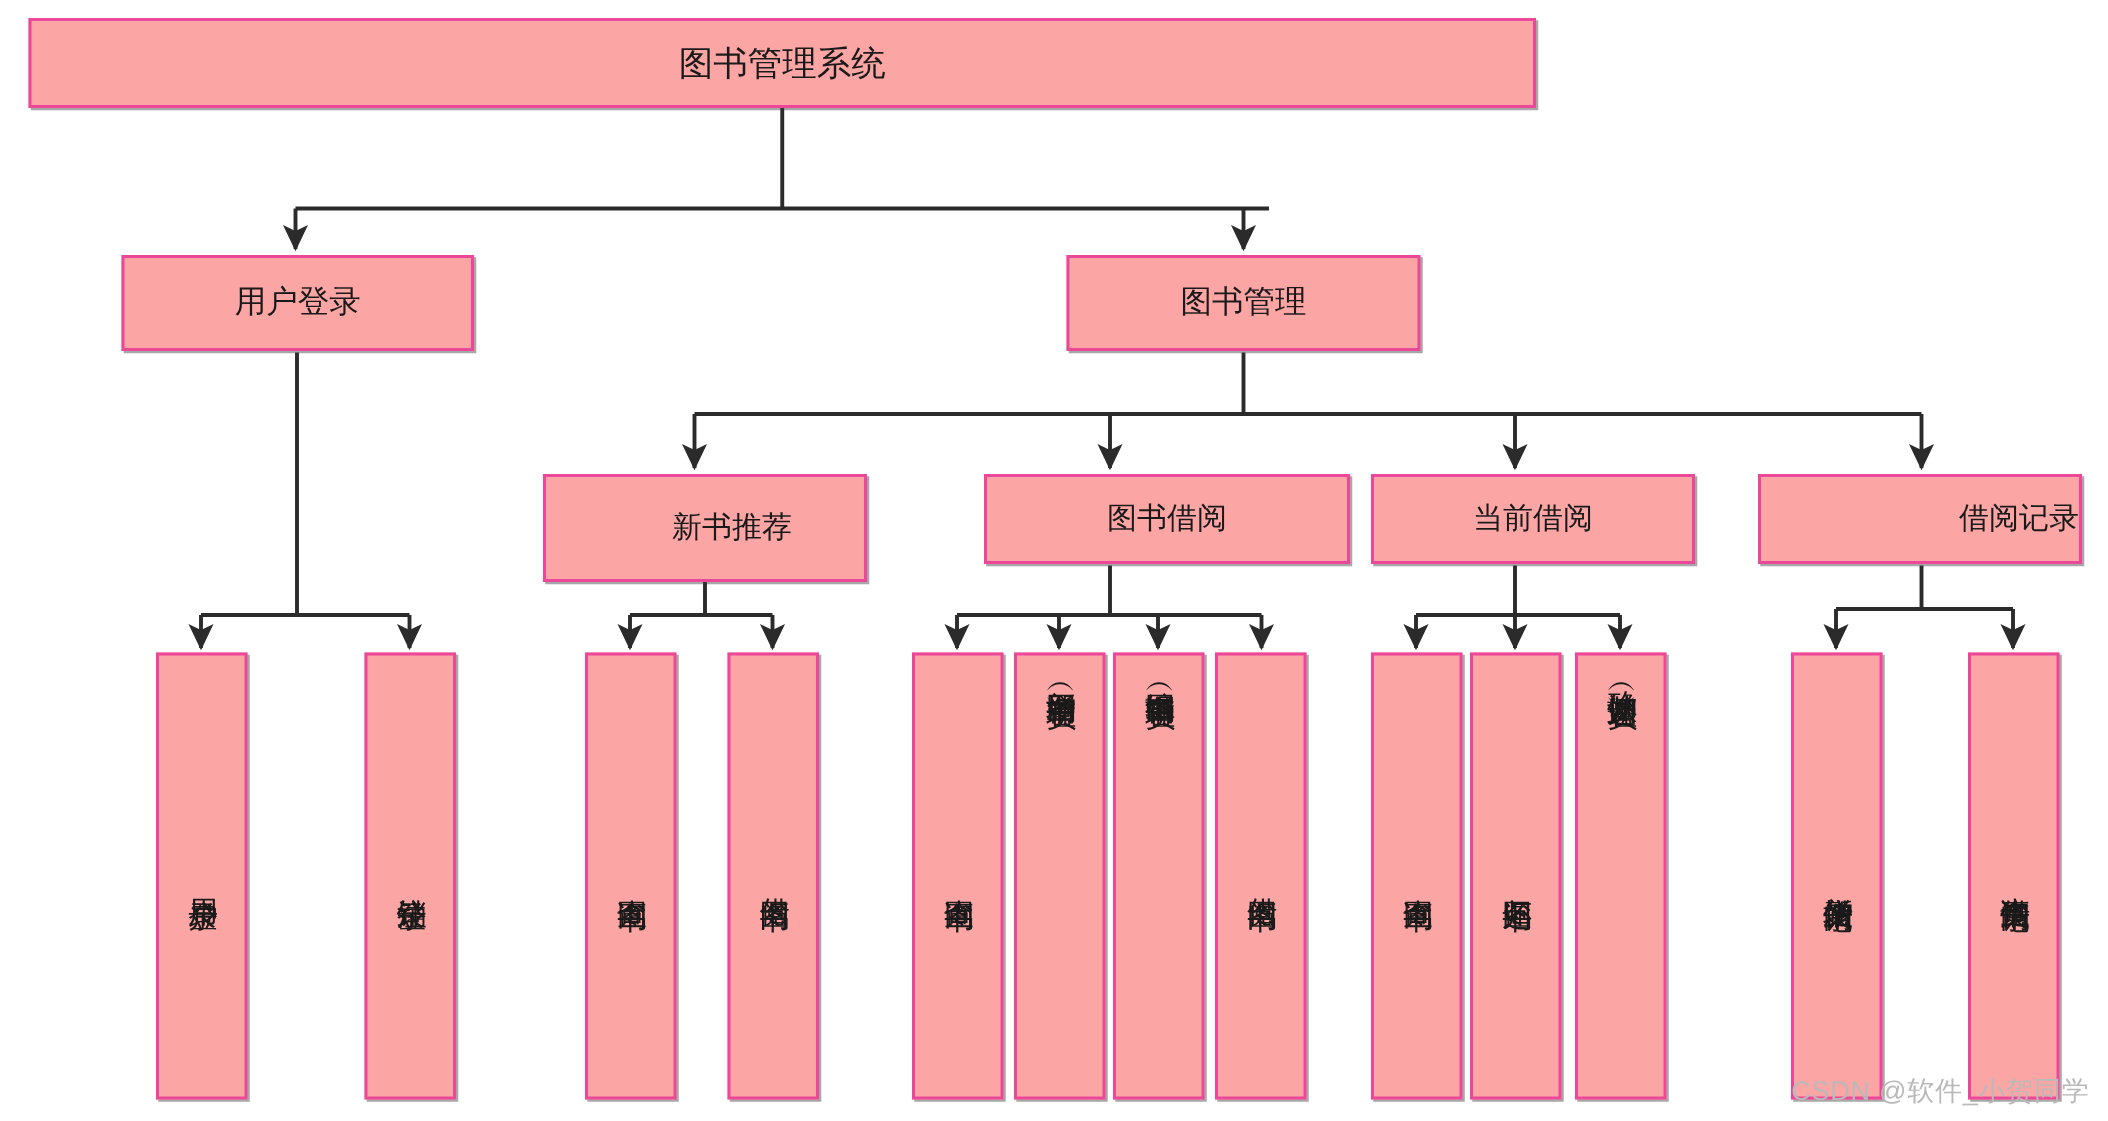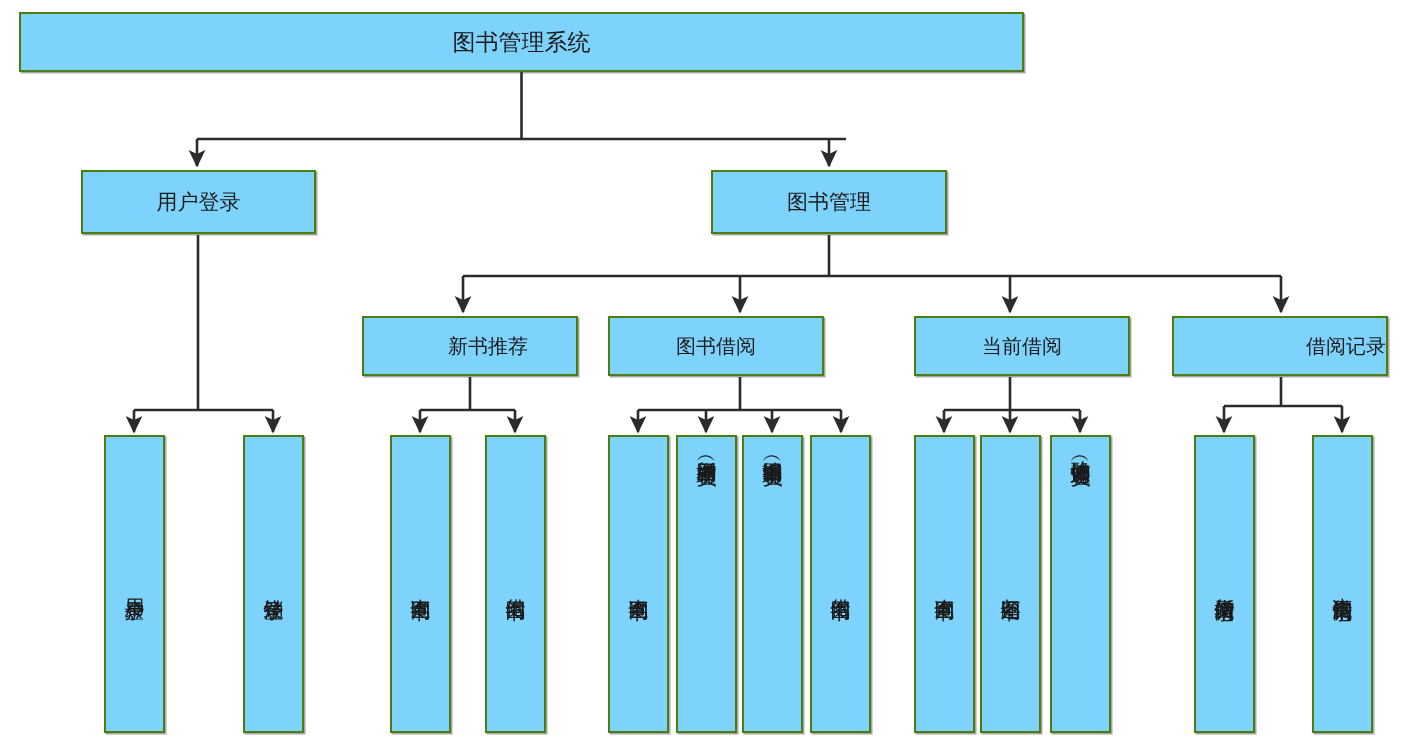--- a/index.html
+++ b/index.html
@@ -22,22 +22,22 @@
     position: absolute;
     left: 0;
     top: 0;
     width: 1405px;
     height: 747px;
     pointer-events: none;
   }
   .node {
     position: absolute;
     box-sizing: border-box;
-    background: #7dd3fc;
-    border: 2px solid #4d7c0f;
+    background: #fca5a5;
+    border: 2px solid #ec4899;
     box-shadow: 1.5px 1.5px 0 rgba(60,60,60,0.45);
     display: flex;
     align-items: center;
     justify-content: center;
     color: #1a1a1a;
     z-index: 2;
   }
   .node .label {
     display: block;
     text-align: center;
@@ -141,24 +141,24 @@
     <span class="label">图书管理系统</span>
   </div>
 
   <div class="node level2" style="left:81px; top:170px; width:235px; height:64px;">
     <span class="label">用户登录</span>
   </div>
   <div class="node level2" style="left:711px; top:170px; width:236px; height:64px;justify-content:center;">
     <span class="label">图书管理</span>
   </div>
 
-  <div class="node level3" style="left:362px; top:316px; width:216px; height:60px;padding-left:36px;">
+  <div class="node level3" style="left:362px; top:316px; width:216px; height:72px;padding-left:36px;">
     <span class="label">新书推荐</span>
   </div>
-  <div class="node level3" style="left:608px; top:316px; width:216px; height:60px;">
+  <div class="node level3" style="left:656px; top:316px; width:244px; height:60px;">
     <span class="label">图书借阅</span>
   </div>
   <div class="node level3" style="left:902px; top:316px; width:216px; height:60px;margin-left:12px;">
     <span class="label">当前借阅</span>
   </div>
   <div class="node level3" style="left:1172px; top:316px; width:216px; height:60px;justify-content:flex-end;">
     <span class="label">借阅记录</span>
   </div>
 
   <div class="node leaf" style="left:104px; top:435px; width:61px; height:298px;">
@@ -198,14 +198,15 @@
     <span class="label">确认归还（管理员）</span>
   </div>
 
   <div class="node leaf" style="left:1194px; top:435px; width:61px; height:298px;">
     <span class="label">新增借阅记录</span>
   </div>
   <div class="node leaf" style="left:1312px; top:435px; width:61px; height:298px;">
     <span class="label">查询借阅记录</span>
   </div>
 
+  <div id="watermark">CSDN @软件_小贺同学</div>
 
 </div>
 
 </body></html>

